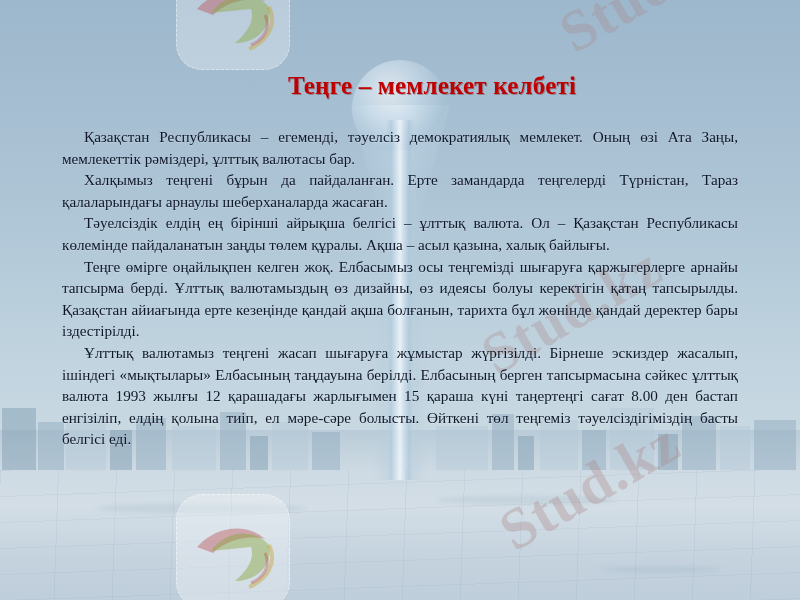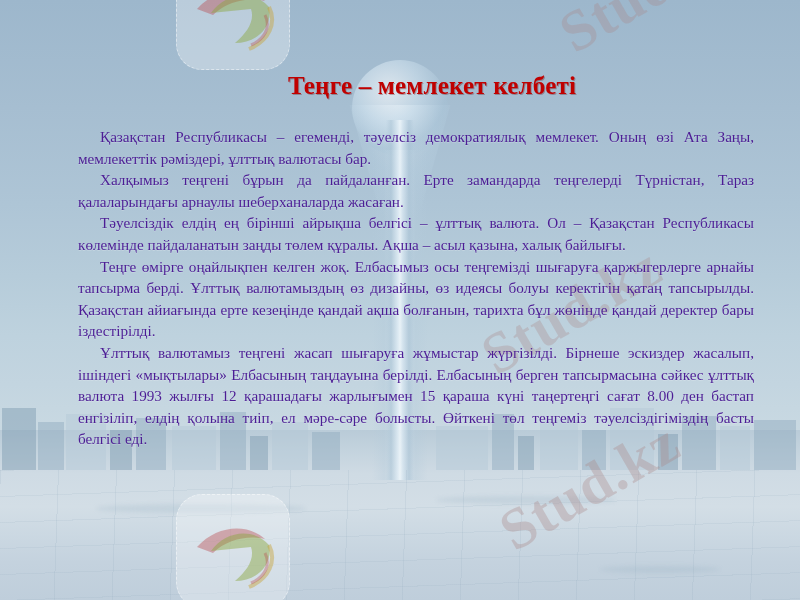--- a/index.html
+++ b/index.html
@@ -227,21 +227,21 @@
   </div>
 
   <div class="wm-text" id="wm-text-tr">Stud.kz</div>
   <div class="wm-text" id="wm-text-mr">Stud.kz</div>
   <div class="wm-text" id="wm-text-bc">Stud.kz</div>
 
   <div class="content">
 
     <div id="slide-title" style="color: rgb(192, 0, 0);">Теңге – мемлекет келбеті</div>
 
-    <div id="body-text" style="color: #4c1d95; margin-left: 16px;">
+    <div id="body-text" style="color: #0f172a;">
       <p>Қазақстан Республикасы –  егеменді, тәуелсіз демократиялық мемлекет. Оның өзі Ата Заңы, мемлекеттік рәміздері, ұлттық валютасы бар.</p>
       <p>Халқымыз теңгені бұрын да пайдаланған. Ерте замандарда теңгелерді Түрністан, Тараз қалаларындағы арнаулы шеберханаларда жасаған.</p>
       <p>Тәуелсіздік елдің ең бірінші айрықша белгісі – ұлттық валюта. Ол – Қазақстан Республикасы көлемінде пайдаланатын заңды төлем құралы. Ақша – асыл қазына, халық байлығы.</p>
       <p>Теңге өмірге оңайлықпен келген жоқ. Елбасымыз осы теңгемізді шығаруға қаржыгерлерге арнайы тапсырма берді. Ұлттық валютамыздың өз дизайны, өз идеясы болуы керектігін қатаң тапсырылды. Қазақстан айиағында ерте кезеңінде қандай ақша болғанын, тарихта бұл жөнінде қандай деректер бары іздестірілді.</p>
       <p>Ұлттық валютамыз теңгені жасап шығаруға жұмыстар жүргізілді. Бірнеше эскиздер жасалып, ішіндегі «мықтылары» Елбасының таңдауына берілді. Елбасының берген тапсырмасына сәйкес ұлттық валюта 1993 жылғы 12 қарашадағы жарлығымен 15 қараша күні таңертеңгі сағат 8.00 ден бастап енгізіліп, елдің қолына тиіп, ел мәре-сәре болысты. Өйткені төл теңгеміз тәуелсіздігіміздің басты белгісі еді.</p>
     </div>
 
   </div>
 </div>
 

